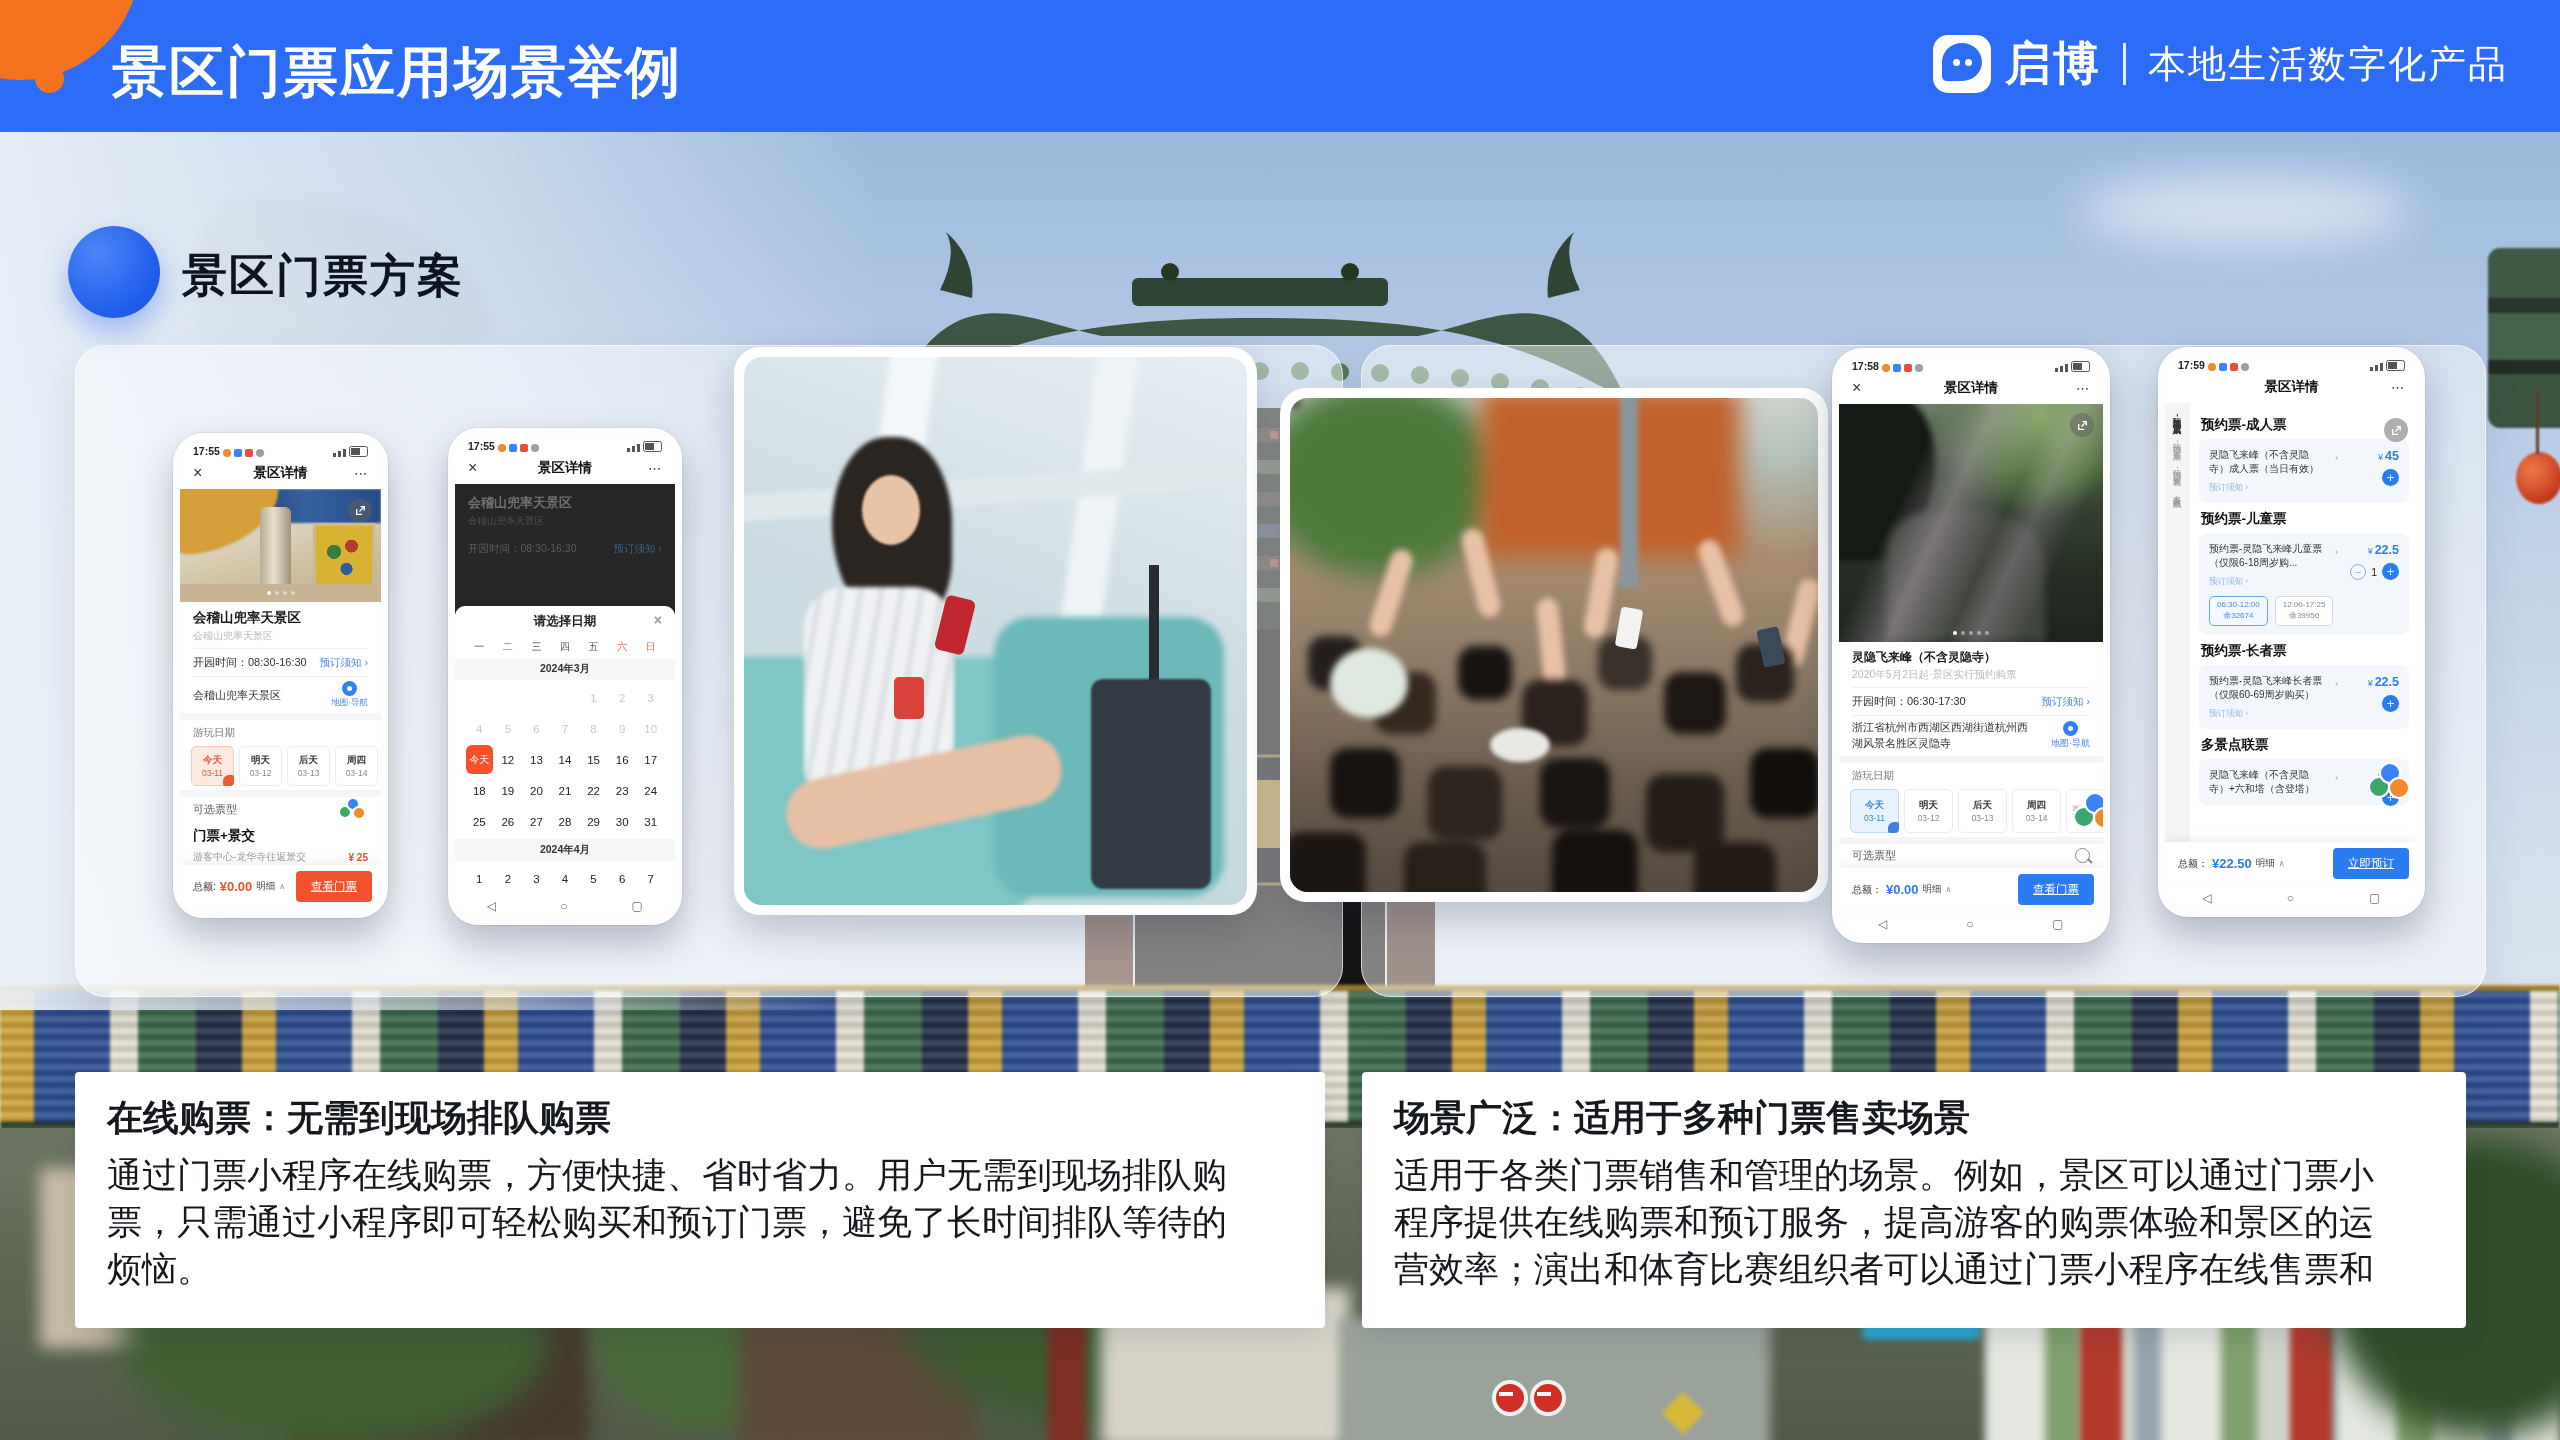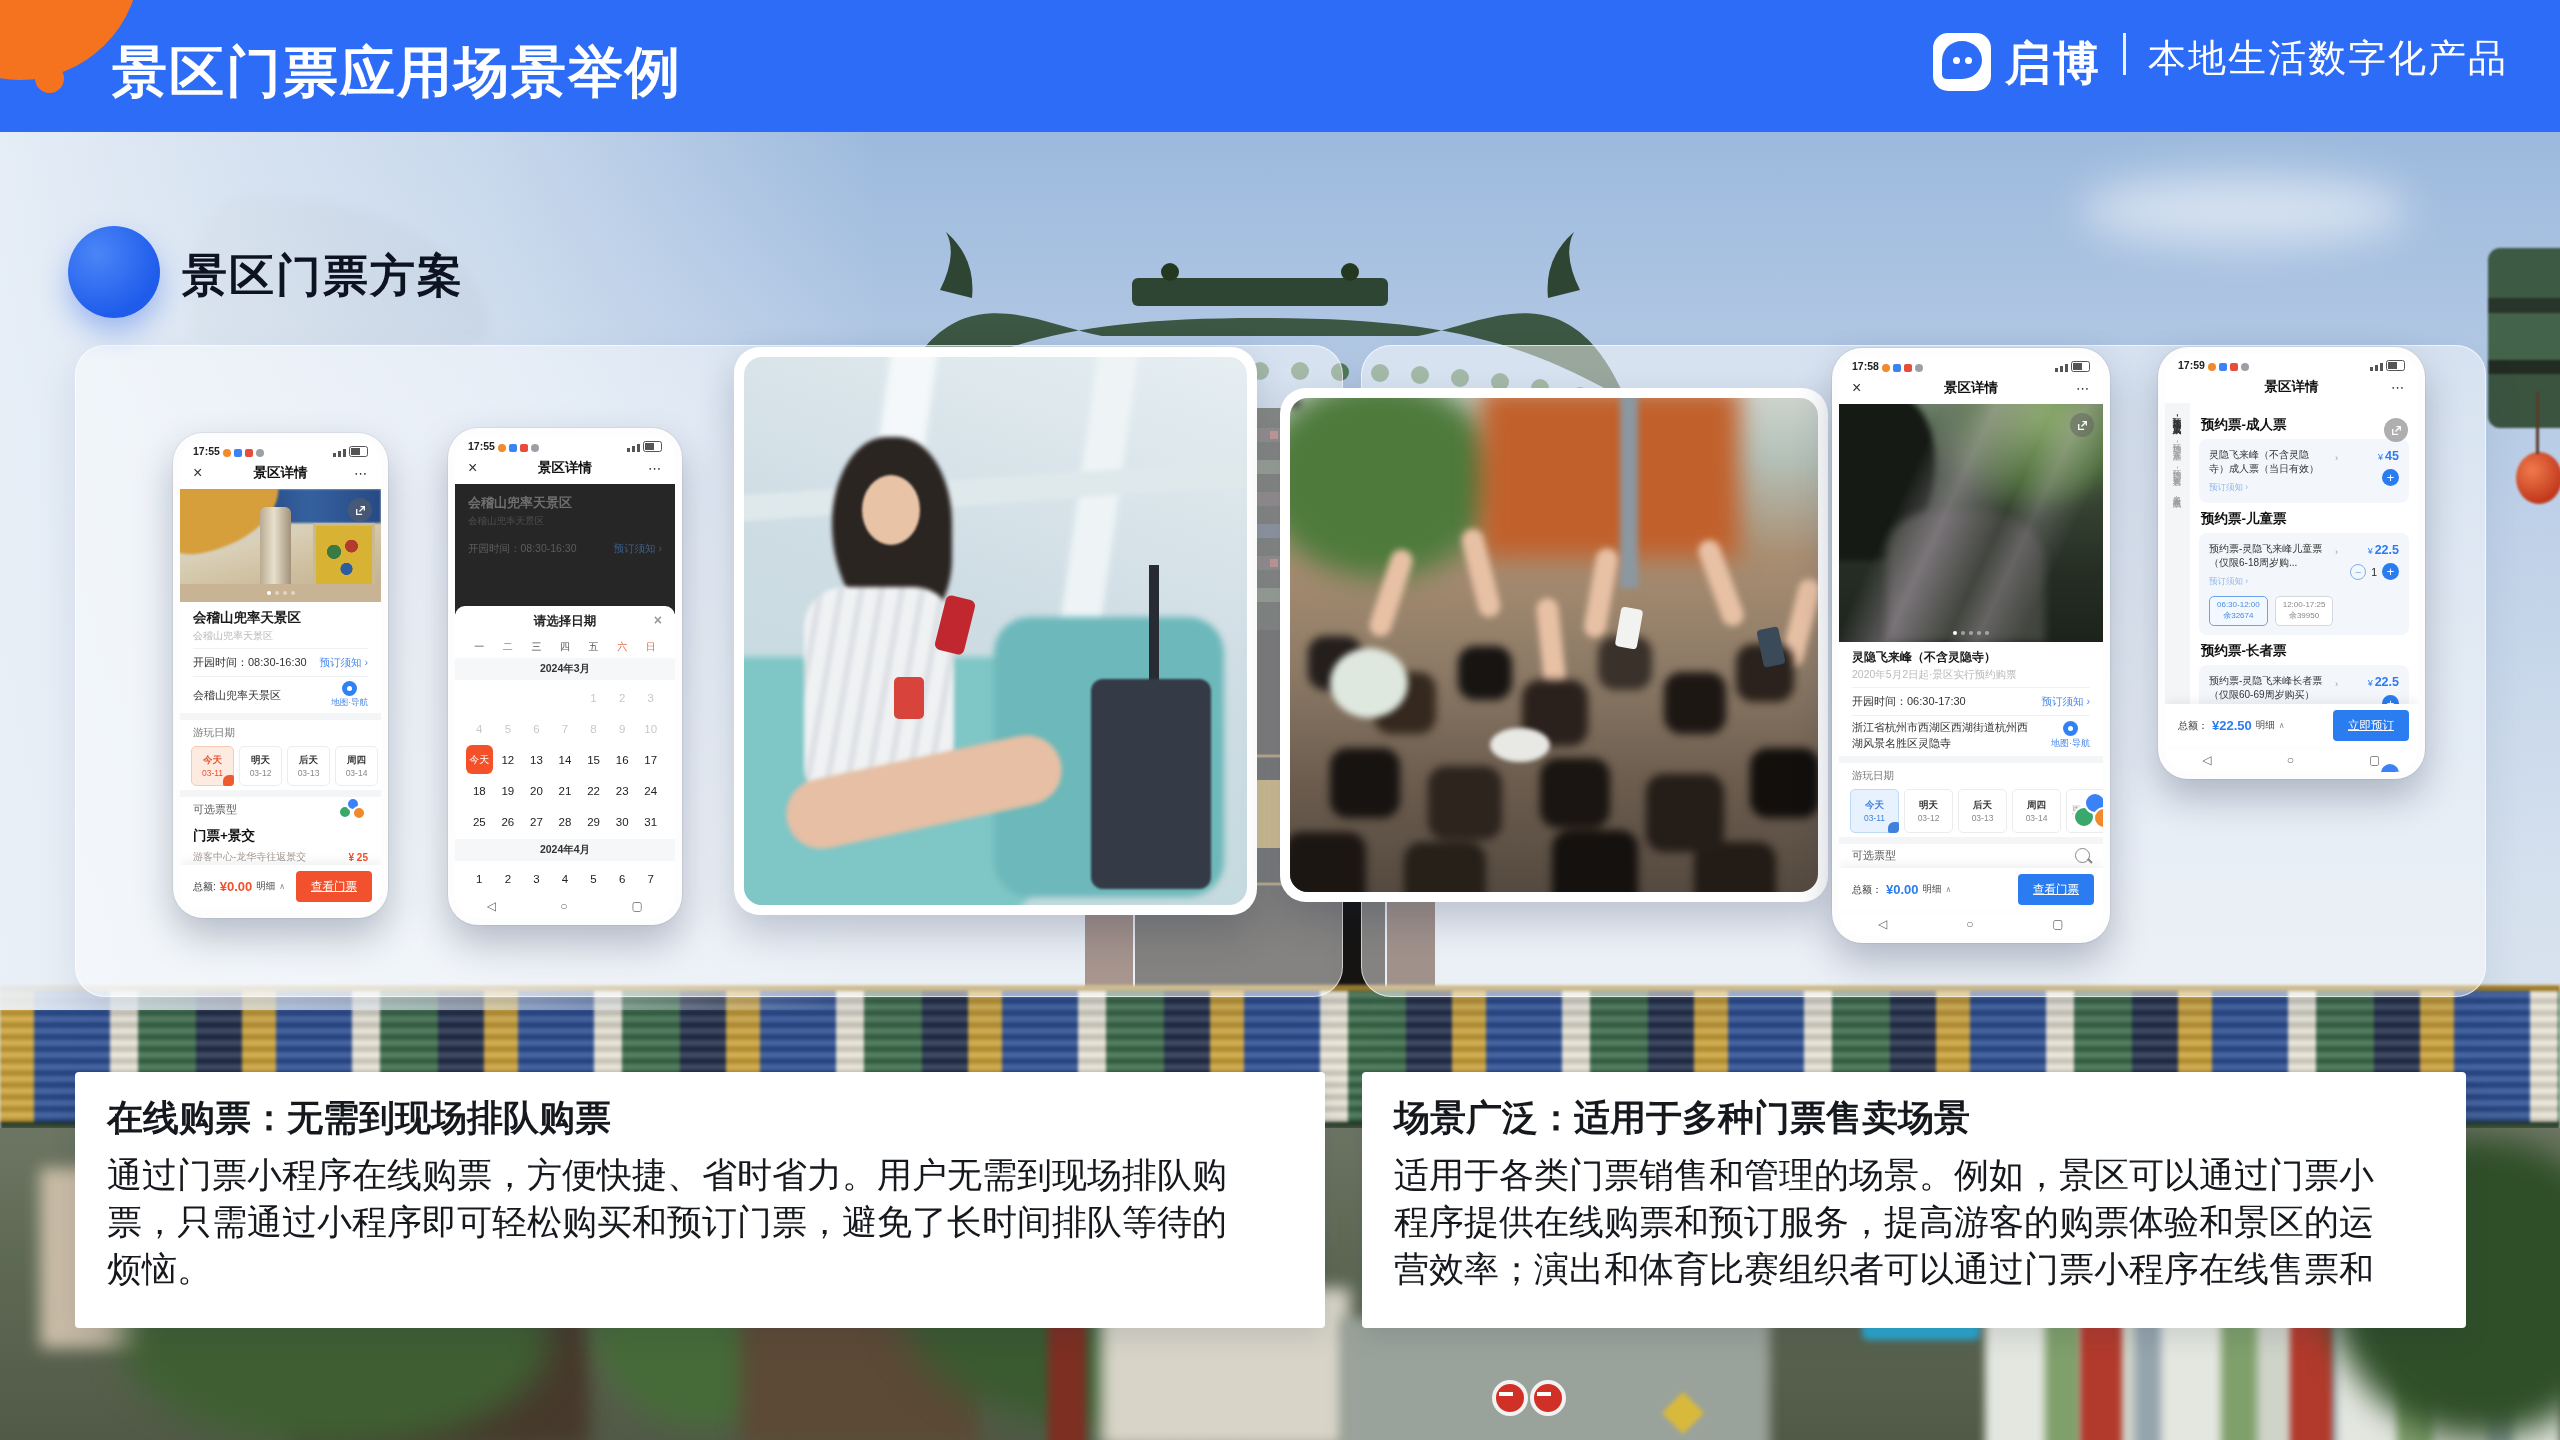--- a/index.html
+++ b/index.html
@@ -51,21 +51,21 @@
   .sign::after{content:"";position:absolute;left:3px;top:8px;width:14px;height:4px;background:#fff;}
   .s1{left:1492px;top:252px;}.s2{left:1530px;top:252px;}
   .haze-left{left:0;top:130px;width:880px;height:880px;
              background:linear-gradient(90deg,rgba(235,241,248,.92) 0%,rgba(235,241,248,.55) 55%,rgba(235,241,248,0) 100%);}
 
   
   .header{left:0;top:0;width:2560px;height:132px;background:#2d6cf6;z-index:9;}
   .hdr-circle{left:-100px;top:-160px;width:240px;height:240px;border-radius:50%;background:#f5731e;}
   .hdr-dot{left:35px;top:64px;width:29px;height:29px;border-radius:50%;background:#f5731e;}
   .hdr-title{left:112px;top:36px;font-size:55px;font-weight:bold;color:#fff;letter-spacing:2px;}
-  .logo-wrap{right:52px;top:33px;display:flex;align-items:flex-start;gap:14px;position:absolute;}
+  .logo-wrap{right:52px;top:33px;display:flex;align-items:center;gap:14px;position:absolute;}
   .logo-ic{width:58px;height:58px;background:#fff;border-radius:15px;position:relative;}
   .logo-ic::before{content:"";position:absolute;left:9px;top:8px;width:40px;height:38px;border-radius:50% 50% 50% 12%;background:#2d6cf6;}
   .logo-ic::after{content:"";position:absolute;left:20px;top:24px;width:7px;height:7px;border-radius:50%;background:#fff;box-shadow:12px 0 0 #fff;}
   .logo-brand{font-size:46px;font-weight:bold;color:#fff;letter-spacing:2px;}
   .logo-div{width:3px;height:42px;background:rgba(255,255,255,.9);margin:0 8px;}
   .logo-prod{font-size:38px;color:#fff;letter-spacing:2px;}
 
   
   .sec-circle{left:68px;top:226px;width:92px;height:92px;border-radius:50%;z-index:5;
               background:radial-gradient(circle at 32% 30%,#4b86f7,#1f5ceb 70%);
@@ -729,21 +729,21 @@
         <button class="cta blue">查看门票</button>
       </div>
       <div class="andnav">
         <span>◁</span>
         <span>○</span>
         <span>▢</span>
       </div>
     </div>
   </div>
 
-  <div class="phone p4" style="left:2158px;top:347px;width:267px;height:432px;">
+  <div class="phone p4" style="left:2158px;top:347px;width:267px;height:570px;">
     <div class="screen">
       <div class="statusbar">
         <div class="st-ics">
             <span>17:59</span>
           <span class="mini m-o"></span>
             <span class="mini m-b"></span>
             <span class="mini m-r"></span>
             <span class="mini m-g"></span>
           </div>
         <div class="st-ics">

